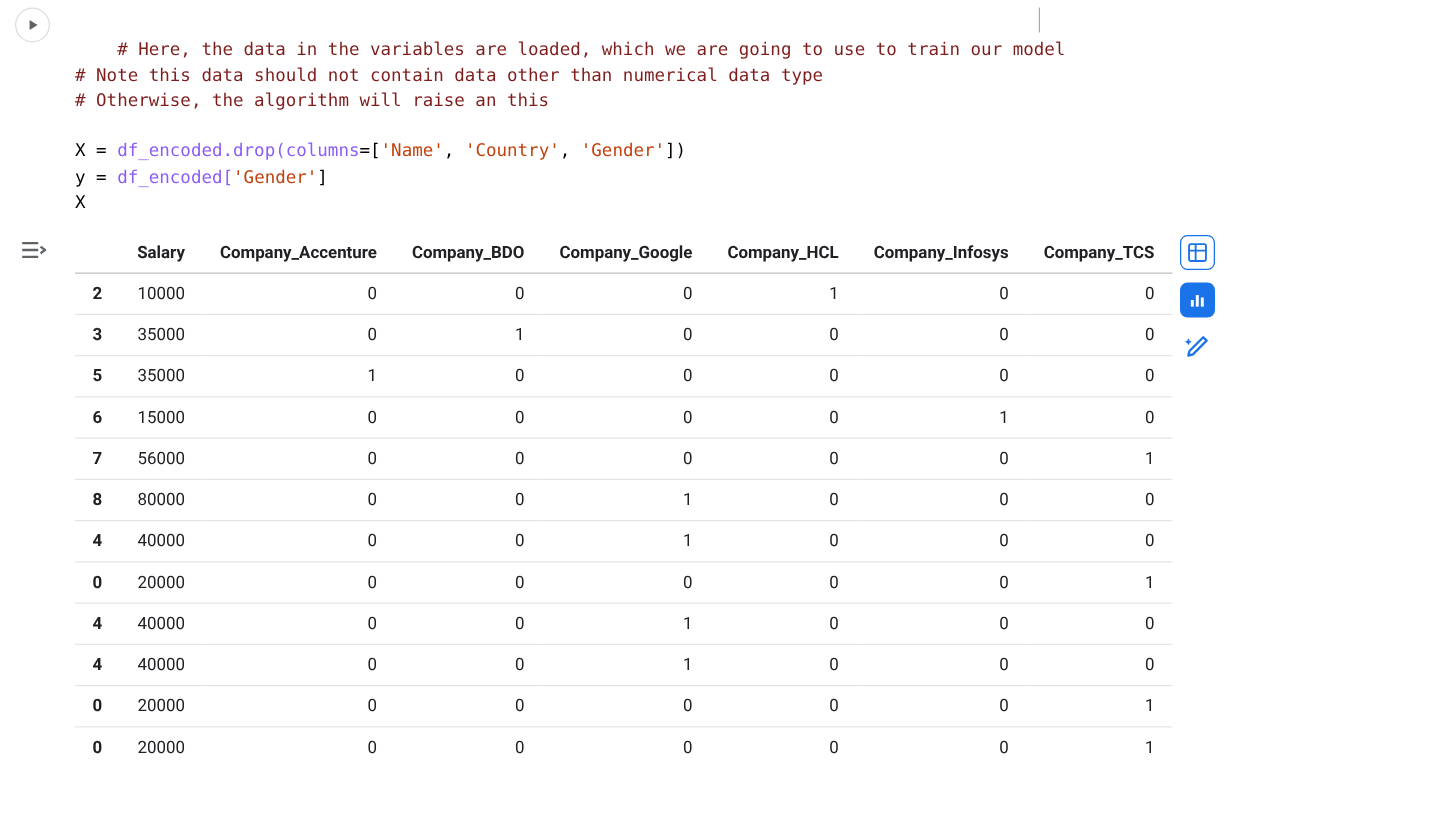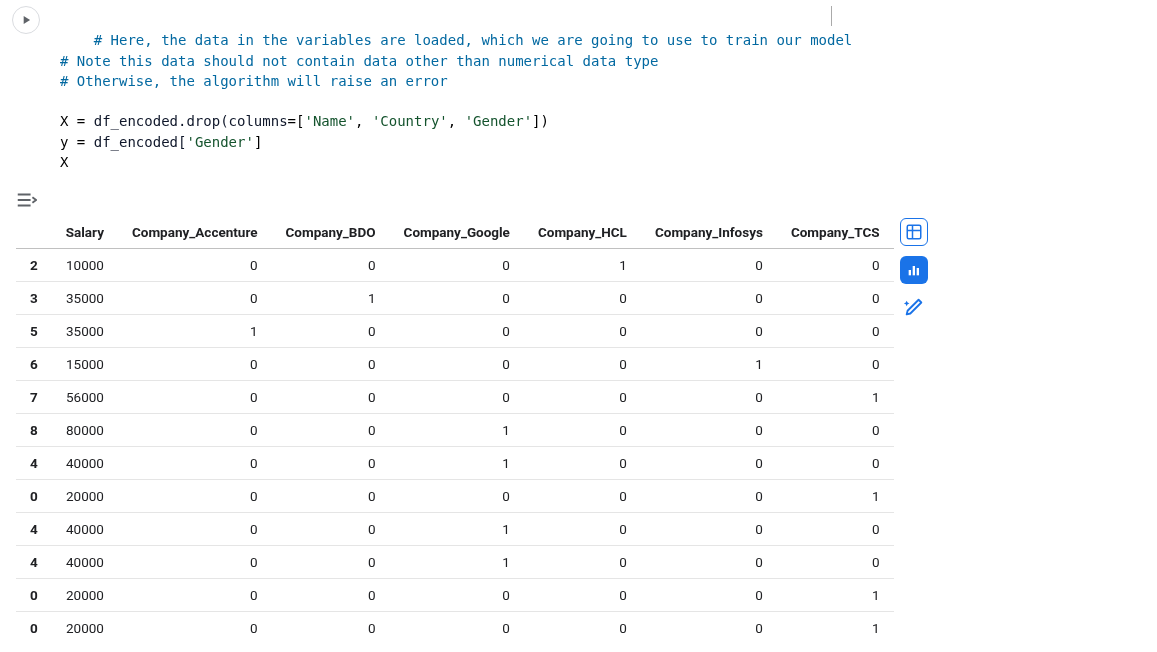--- a/index.html
+++ b/index.html
@@ -39,31 +39,30 @@
   .run-btn svg { fill: #5f6368; }
   .code-block {
     flex: 1;
     padding: 6px 8px 10px 12px;
     font-family: "Consolas", "Monaco", monospace;
     font-size: 14px;
     line-height: 1.45;
     white-space: pre;
     color: #000;
   }
-  .c-comment { color: #0369a1; }
+  .c-comment { color: #7f1d1d; }
   .c-var     { color: #000; }
   .c-op      { color: #000; }
-  .c-func    { color: #0f172a; }
-  .c-str     { color: #14532d; }
+  .c-func    { color: #8b5cf6; }
+  .c-str     { color: #c2410c; }
   .c-punct   { color: #000; }
 
   .output-wrap {
     display: flex;
     padding-left: 4px;
-    flex-direction: column;
   }
   .out-gutter {
     width: 44px;
     flex-shrink: 0;
     padding-top: 6px;
     display: flex;
     justify-content: center;
   }
   .toggle-icon {
     width: 24px;
@@ -151,21 +150,21 @@
   <div class="gutter">
     <div class="run-btn">
       <svg width="14" height="14" viewBox="0 0 24 24">
           <path d="M8 5v14l11-7z"></path>
         </svg>
     </div>
   </div>
   <div class="code-block" style="position:relative;">
     <div class="cursor-line"></div><span class="c-comment"># Here, the data in the variables are loaded, which we are going to use to train our model</span>
 <span class="c-comment"># Note this data should not contain data other than numerical data type</span>
-<span class="c-comment"># Otherwise, the algorithm will raise an error</span>
+<span class="c-comment"># Otherwise, the algorithm will raise an this</span>
 
 <span class="c-var">X </span><span class="c-op">=</span><span class="c-func"> df_encoded.drop(columns</span><span class="c-op">=</span><span class="c-punct">[</span><span class="c-str">'Name'</span><span class="c-punct">, </span><span class="c-str">'Country'</span><span class="c-punct">, </span><span class="c-str">'Gender'</span><span class="c-punct">])</span>
 <span class="c-var">y </span><span class="c-op">=</span><span class="c-func"> df_encoded[</span><span class="c-str">'Gender'</span><span class="c-punct">]</span>
 <span class="c-var">X</span>
 </div>
 </div>
 
 <div class="output-wrap">
   <div class="out-gutter">
     <div class="toggle-icon">

